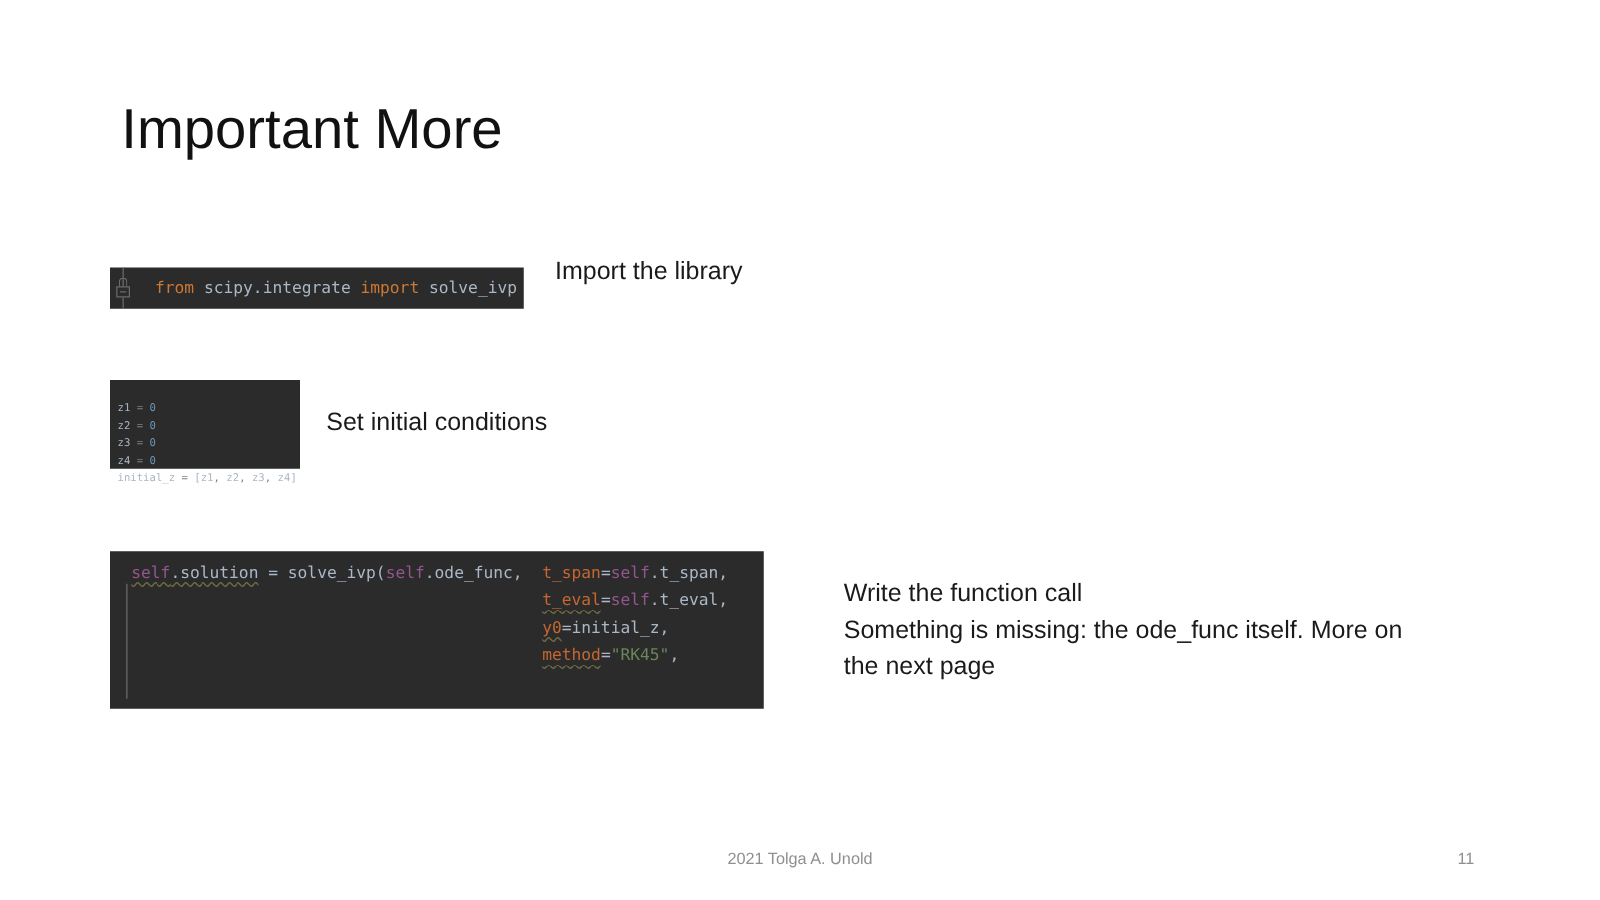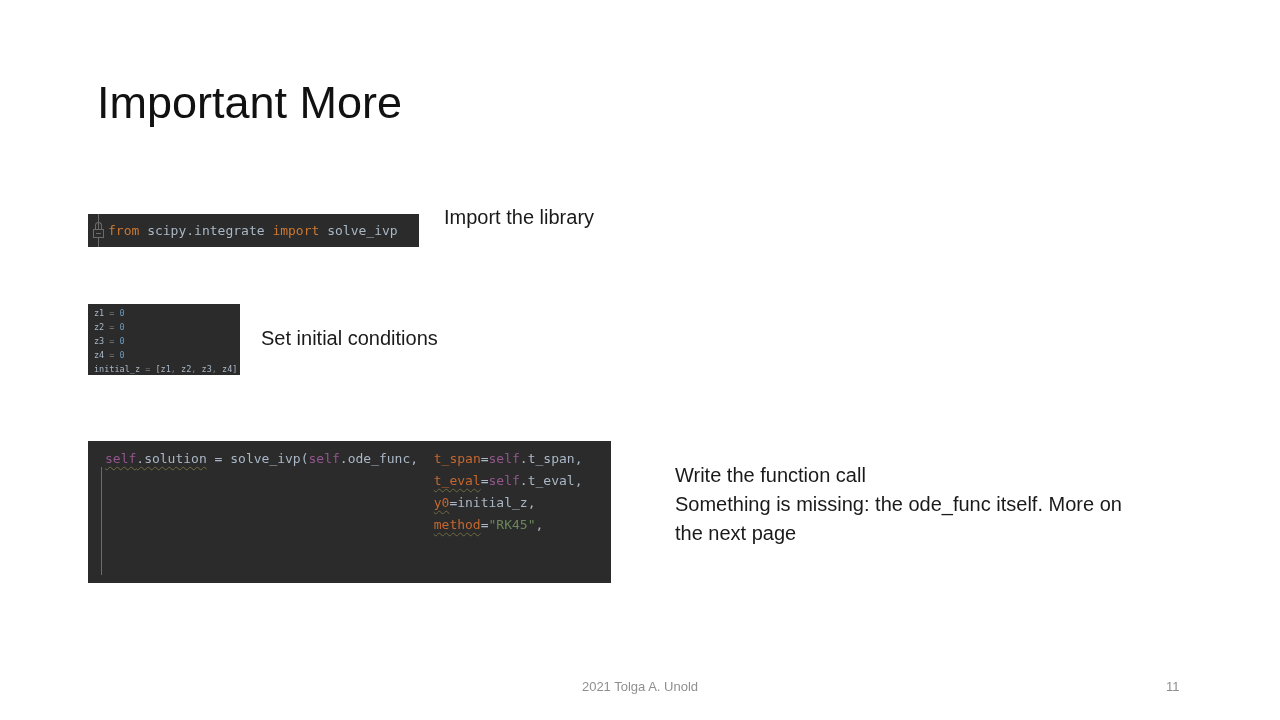--- a/index.html
+++ b/index.html
@@ -22,23 +22,23 @@
   .tok.p{color:var(--param);}
   .tok.s{color:var(--self-color);}
   .tok.str{color:var(--string);}
   .tok.num{color:var(--number);}
   .tok.op{color:var(--operator);}
   .tok.w{
     text-decoration-line:underline;text-decoration-style:wavy;
     text-decoration-color:var(--squiggle);text-decoration-thickness:1px;
     text-underline-offset:3px;text-decoration-skip-ink:none;
   }
-  #snippet-import{left:88px;top:214px;width:331px;height:33px;font-size:13px;line-height:33px;padding-left:20px;}
-  #snippet-initial{left:88px;top:304px;width:152px;height:71px;font-size:8.5px;line-height:14px;padding:2px 0 0 6px;}
-  #snippet-call{left:88px;top:441px;width:523px;height:142px;font-size:13px;line-height:22px;padding:7px 0 0 17px;}
+  #snippet-import{left:88px;top:214px;width:331px;height:33px;font-size:13px;line-height:33px;padding-left:36px;}
+  #snippet-initial{left:88px;top:304px;width:152px;height:71px;font-size:8.5px;line-height:14px;padding:16px 0 0 6px;}
+  #snippet-call{left:88px;top:441px;width:523px;height:126px;font-size:13px;line-height:22px;padding:7px 0 0 17px;}
   .gutter-line{position:absolute;width:1px;background:var(--gutter);}
   #snippet-import .gutter-line{left:10px;top:0;bottom:0;}
   #snippet-call .gutter-line{left:13px;top:26px;bottom:8px;}
   
   .lock-icon{position:absolute;left:4px;top:8px;width:13px;height:16px;}
   .lock-shackle{width:7px;height:7px;border:1px solid var(--gutter);border-bottom:none;
     border-radius:4px 4px 0 0;margin:0 auto;box-sizing:border-box;}
   .lock-body{width:11px;height:9px;border:1px solid var(--gutter);margin:0 auto;
     box-sizing:border-box;background:var(--code-bg);position:relative;}
   .lock-body::after{content:"";position:absolute;left:2px;right:2px;top:3px;height:1px;background:var(--gutter);}

